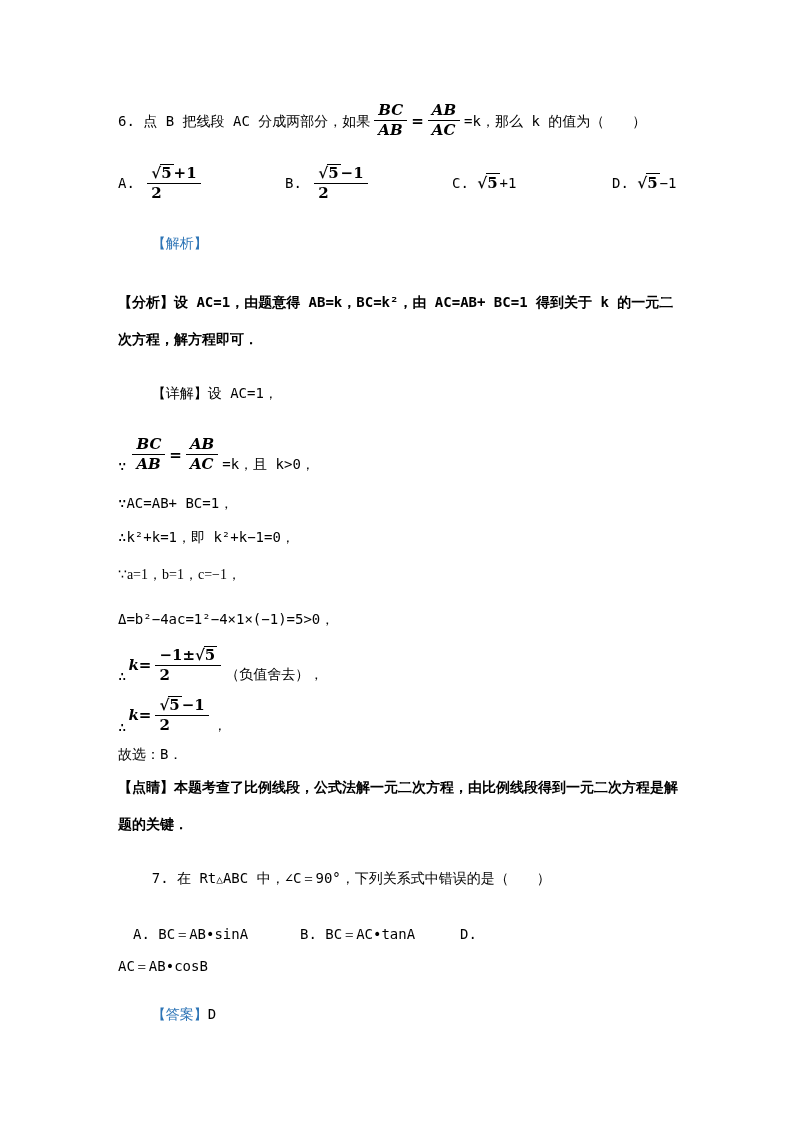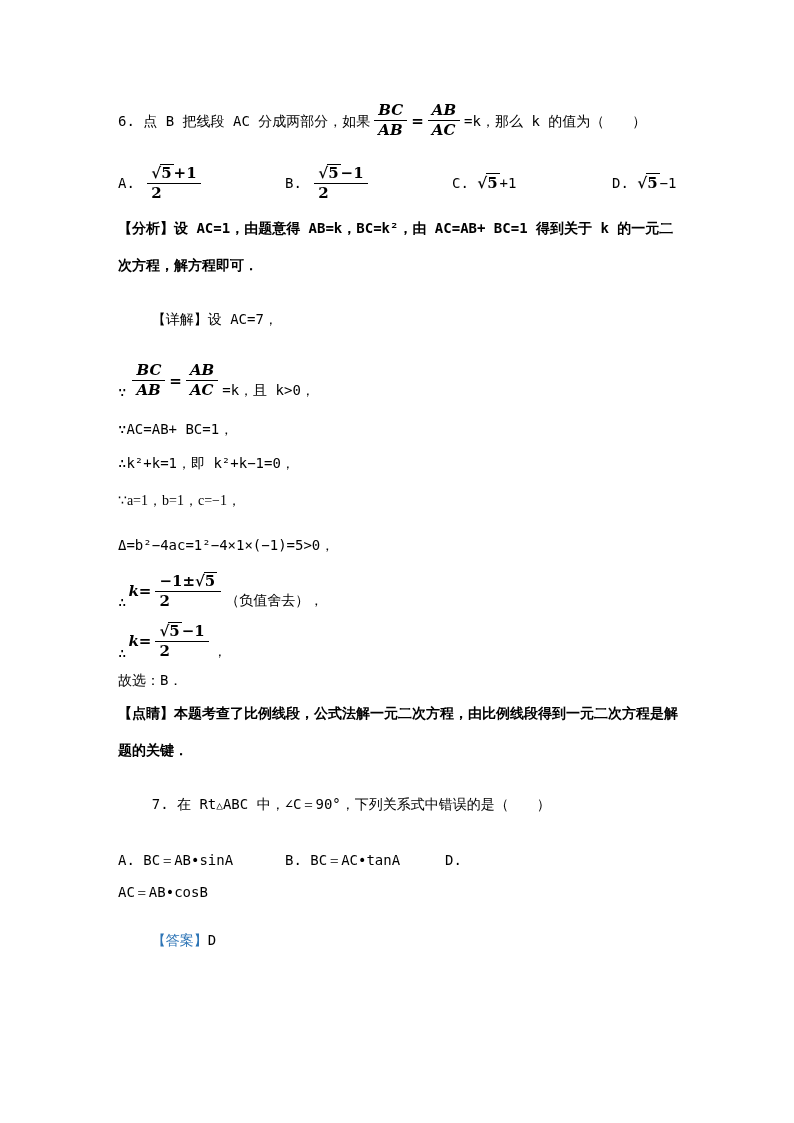--- a/index.html
+++ b/index.html
@@ -32,21 +32,21 @@
   .sqrt { display: inline-flex; align-items: baseline; }
   .sqrt .sign { margin-right: -1px; }
   .sqrt .cand { border-top: 1.5px solid #000; padding: 0 2px 0 1px; }
 
   
   .stem-row    { margin-top: 0; }
   .options-row { margin-top: 24px; display: flex; align-items: center; }
   .options-row .opt  { width: 167px; display: inline-flex; align-items: center; white-space: pre; }
   .options-row .opt3 { width: 160px; }
   .options-row .opt4 { width: auto; }
-  .q7-options  { margin-top: 10px; display: flex; line-height: 22px; white-space: pre; }
+  .q7-options  { margin-top: 10px; display: flex; line-height: 22px; white-space: pre; margin-left: 15px; }
   .q7-options .o1 { width: 167px; } .q7-options .o2 { width: 160px; }
   .q7-options .o3 { width: 165px; } .q7-options .o4 { width: auto; }
 
   .answer-line   { margin-top: 12px; }
   .jiexi-line    { margin-top: 8px; }
   .fenxi-para    { margin-top: 8px; }
   .xiangjie-line { margin-top: 2px; }
   .fracsol-row   { margin-top: 10px; display: flex; align-items: flex-end; }
   .fracsol-row .fracgroup { display: inline-flex; align-items: center; }
   .l-ab    { margin-top: 12px; }
@@ -108,27 +108,30 @@
     <span class="opt opt3">
       <span>C. </span>
       <span class="mathn sqrt"><span class="sign">√</span><span class="cand">5</span></span><span>+1</span>
     </span>
     <span class="opt opt4">
       <span>D. </span>
       <span class="mathn sqrt"><span class="sign">√</span><span class="cand">5</span></span><span>−1</span>
     </span>
   </div>
 
+  <div class="line jiexi-line">
+    <span class="blue">【解析】</span>
+  </div>
 
   <div class="para fenxi-para">
     <span>【分析】</span><span>设 AC=1，由题意得 AB=k，BC=k²，由 AC=AB+ BC=1 得到关于 k 的一元二次方程，解方程即可．</span>
   </div>
 
   <div class="line xiangjie-line">
-    <span>【详解】</span><span>设 AC=7，</span>
+    <span>【详解】</span><span>设 AC=1，</span>
   </div>
 
   <div class="fracsol-row">
     <span class="sym">∵</span>
     <span class="fracgroup">
       <span class="frac math">
         <span class="num">BC</span>
         <span class="den">AB</span>
       </span>
       <span class="math">=</span>

